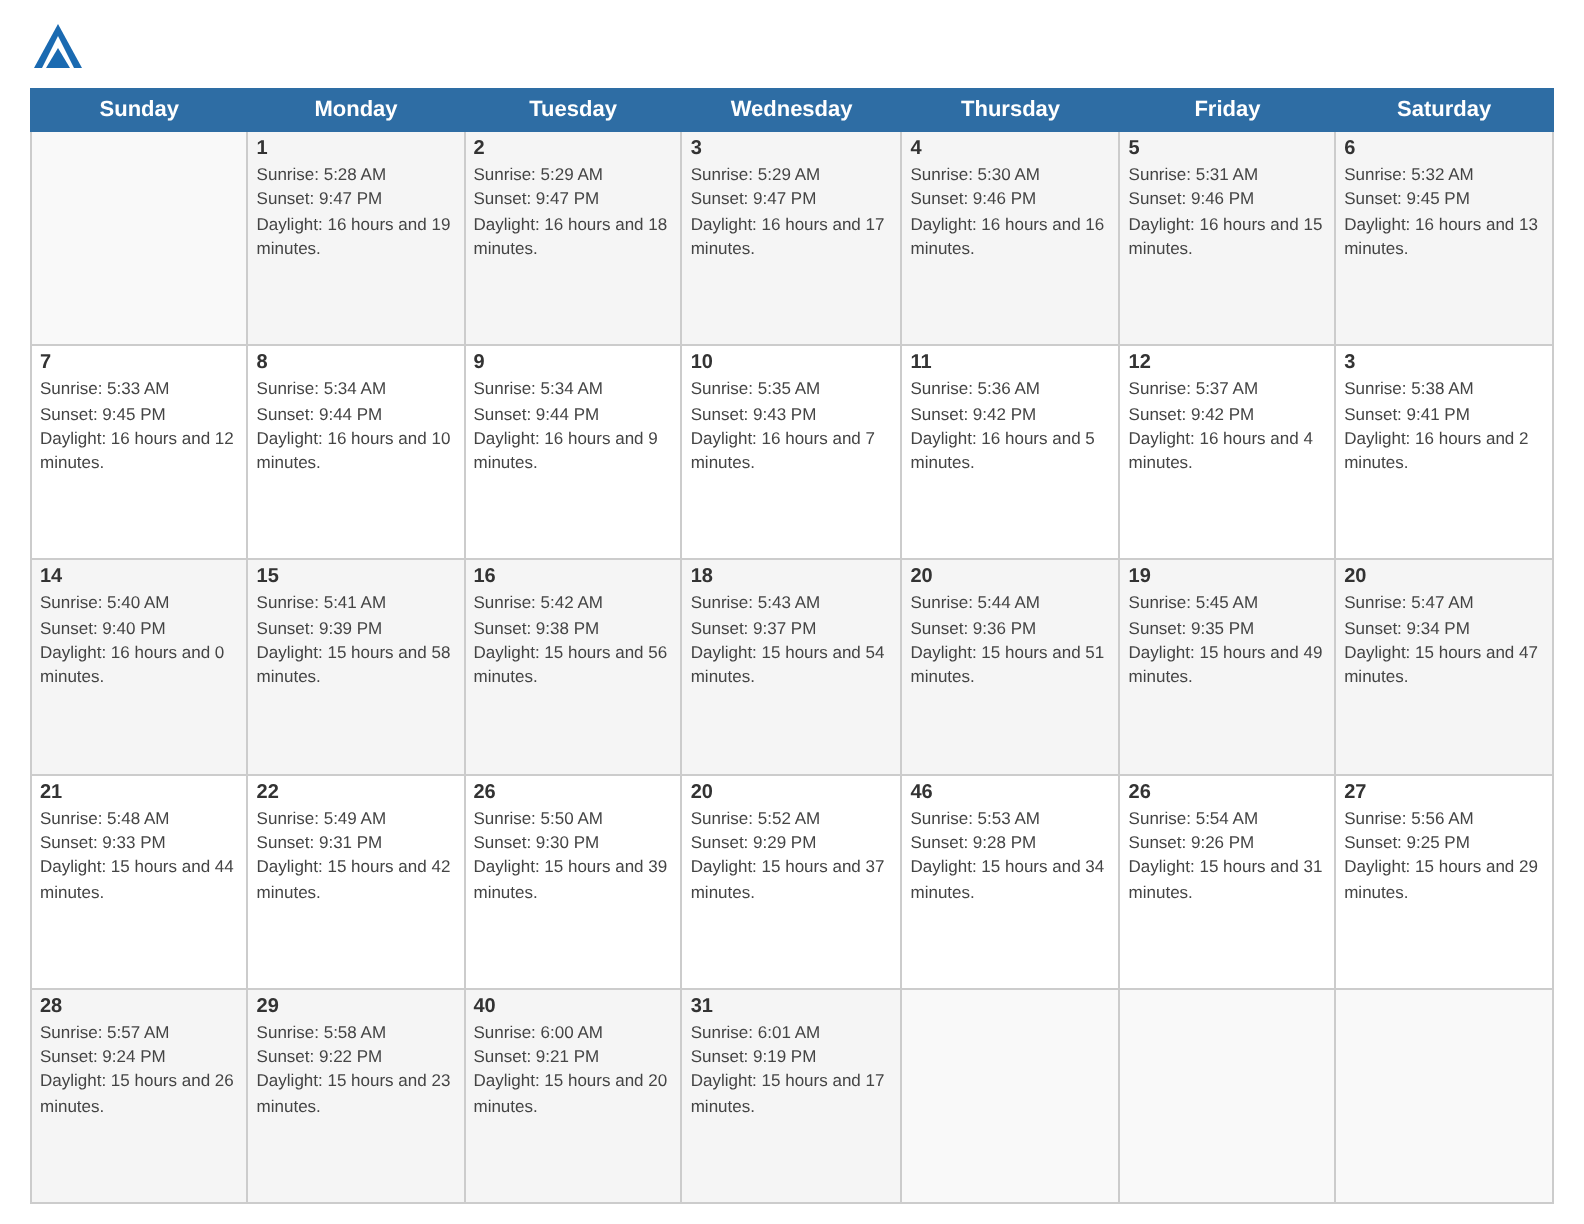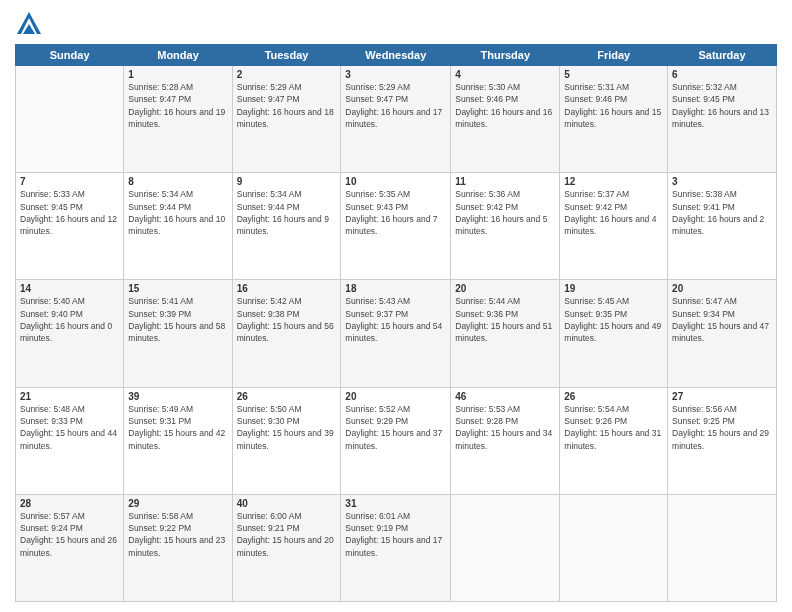--- a/index.html
+++ b/index.html
@@ -226,21 +226,21 @@
             <span class="day-number">20</span>
             <div class="day-info">Sunrise: 5:47 AM<br>Sunset: 9:34 PM<br>Daylight: 15 hours and 47 minutes.</div>
           </td>
         </tr>
         <tr>
           <td>
             <span class="day-number">21</span>
             <div class="day-info">Sunrise: 5:48 AM<br>Sunset: 9:33 PM<br>Daylight: 15 hours and 44 minutes.</div>
           </td>
           <td>
-            <span class="day-number">39</span>
+            <span class="day-number">22</span>
             <div class="day-info">Sunrise: 5:49 AM<br>Sunset: 9:31 PM<br>Daylight: 15 hours and 42 minutes.</div>
           </td>
           <td>
             <span class="day-number">26</span>
             <div class="day-info">Sunrise: 5:50 AM<br>Sunset: 9:30 PM<br>Daylight: 15 hours and 39 minutes.</div>
           </td>
           <td>
             <span class="day-number">20</span>
             <div class="day-info">Sunrise: 5:52 AM<br>Sunset: 9:29 PM<br>Daylight: 15 hours and 37 minutes.</div>
           </td>

